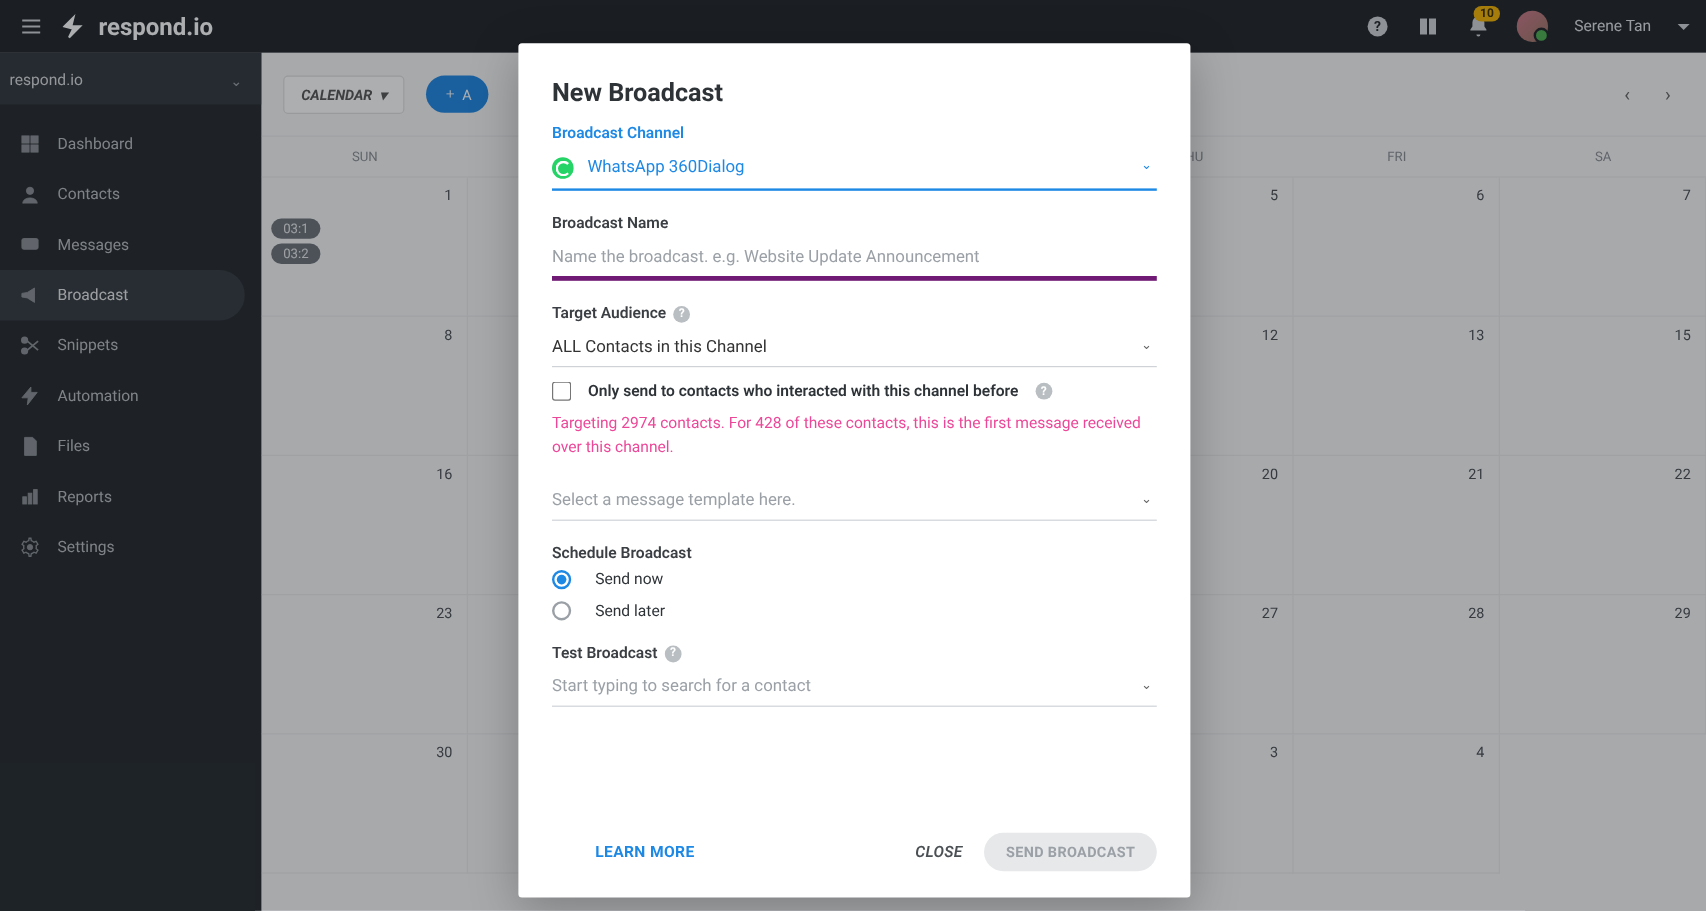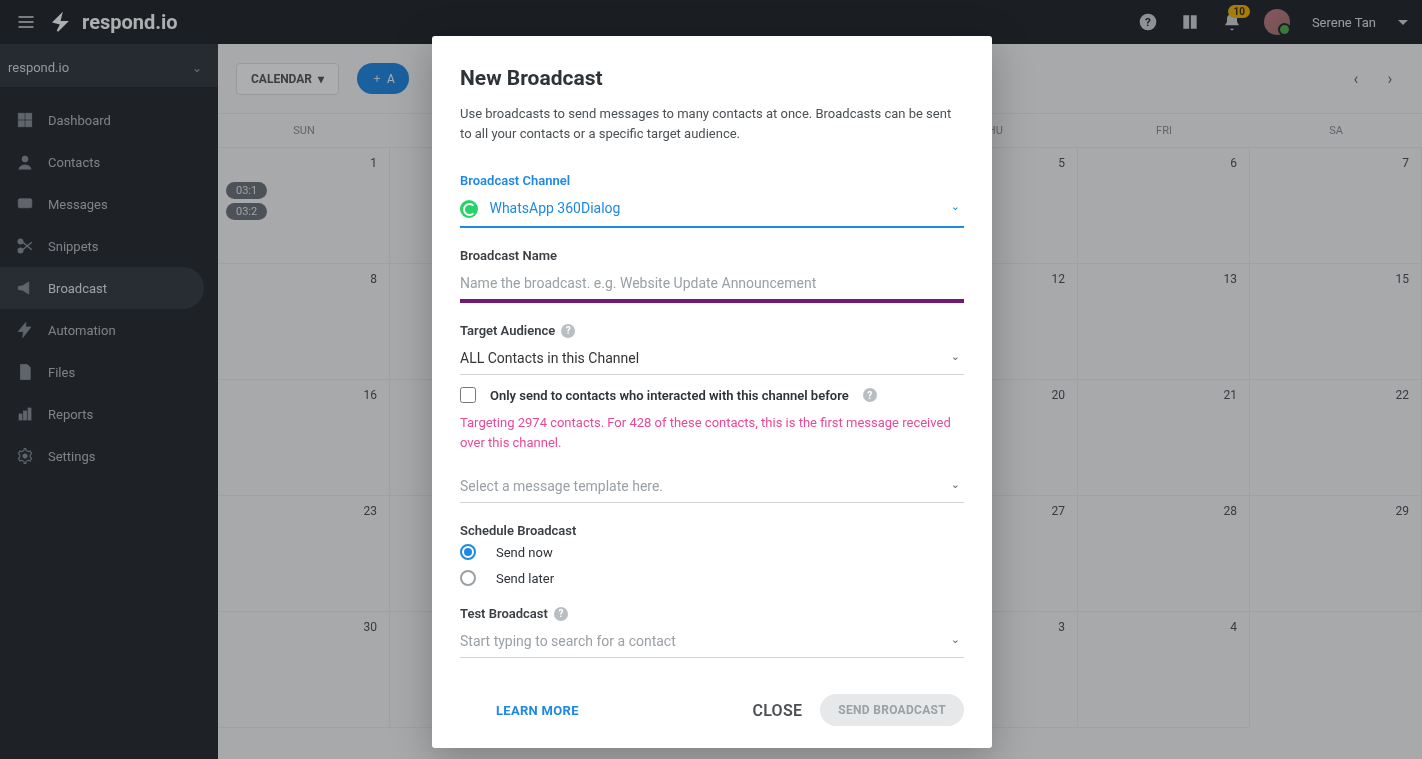--- a/index.html
+++ b/index.html
@@ -36,21 +36,21 @@
   .workspace{display:flex;align-items:center;justify-content:space-between;padding:16px 16px 12px 8px;background:#31373c;color:#d7dadd;font-size:13px;}
   .workspace .chev{color:#9aa0a6;font-size:12px;}
   .nav{padding-top:12px;}
   .nav-item{display:flex;align-items:center;gap:14px;padding:12px 16px;font-size:13px;color:#b9bec2;cursor:pointer;}
   .nav-item.active{background:#343a40;border-radius:0 22px 22px 0;color:#e6e8ea;margin-right:14px;}
   .nav-item svg, .nav-item .ic{width:18px;height:18px;fill:#8a9095;stroke:#8a9095;flex:0 0 18px;}
 
   
   .main{position:absolute;left:218px;top:44px;right:0;bottom:0;background:#f6f7f8;overflow:hidden;}
   .toolbar{height:70px;display:flex;align-items:center;padding:0 18px;gap:18px;border-bottom:1px solid #ececec;}
-  .calendar-btn{background:#fff;border:1px solid #e0e0e0;border-radius:4px;padding:8px 14px;font-size:12px;color:#555;font-weight:700;display:flex;align-items:center;gap:6px;cursor:pointer;}
+  .calendar-btn{background:#fff;border:1px solid #e0e0e0;border-radius:4px;padding:8px 14px;font-size:12px;color:#555;font-weight:700;display:flex;align-items:center;gap:6px;cursor:pointer;font-style:italic;}
   .add-btn{background:var(--accent);color:#fff;border:none;border-radius:16px;padding:7px 14px;font-size:12px;cursor:pointer;display:flex;align-items:center;gap:4px;}
   .toolbar-nav{margin-left:auto;display:flex;gap:6px;align-items:center;}
   .toolbar-nav .nbtn{width:28px;height:28px;display:flex;align-items:center;justify-content:center;color:#666;cursor:pointer;}
 
   .week-header{display:grid;grid-template-columns:repeat(7,1fr);font-size:11px;color:#8a8f94;padding:10px 0 10px 0;border-bottom:1px solid #ececec;}
   .week-header div{text-align:center;}
 
   .grid{display:grid;grid-template-columns:repeat(7,1fr);grid-auto-rows:116px;}
   .cell{border-right:1px solid #ececec;border-bottom:1px solid #ececec;position:relative;padding:8px;}
   .cell .daynum{position:absolute;top:8px;right:12px;font-size:12px;color:#4a4f54;}
@@ -78,21 +78,21 @@
   .checkbox-row input{width:16px;height:16px;}
   .target-note{font-size:13px;color:#ec4899;line-height:1.5;margin-bottom:20px;}
   .radio-row{display:flex;align-items:center;gap:20px;font-size:13px;color:#2e3338;margin-bottom:10px;}
   .radio{width:16px;height:16px;border:2px solid #9aa0a6;border-radius:50%;display:inline-block;position:relative;}
   .radio.checked{border-color:var(--accent);}
   .radio.checked::after{content:"";position:absolute;inset:2px;background:var(--accent);border-radius:50%;}
 
   .modal-footer{display:flex;align-items:center;padding:14px 28px 22px;gap:18px;margin-left:36px;}
   .learn{color:var(--accent);font-weight:700;font-size:13px;cursor:pointer;letter-spacing:.3px;}
   .footer-spacer{flex:1;}
-  .close-btn{background:none;border:none;font-size:16px;color:#4b5054;font-weight:600;letter-spacing:.3px;cursor:pointer;}
+  .close-btn{background:none;border:none;font-size:13px;color:#4b5054;font-weight:600;letter-spacing:.3px;cursor:pointer;font-style:italic;}
   .send-btn{background:#e6e8ea;color:#9aa0a6;border:none;border-radius:18px;padding:9px 18px;font-size:12px;font-weight:700;letter-spacing:.3px;cursor:not-allowed;}
   input.txt{width:100%;border:none;border-bottom:4px solid #701a75;padding:6px 0 8px;font-size:14px;outline:none;}
   input.txt::placeholder{color:#9aa0a6;}
 </style>
 </head>
 <body>
 
 <div class="topbar">
   <div class="hamburger">
     <svg width="20" height="20" viewBox="0 0 24 24" fill="none" stroke-width="2">
@@ -152,33 +152,33 @@
           <path d="M4 22c0-4 4-6 8-6s8 2 8 6"></path>
         </svg>
         <span>Contacts</span>
       </div>
     <div class="nav-item">
         <svg class="ic" viewBox="0 0 24 24">
           <rect x="3" y="5" width="18" height="12" rx="2"></rect>
         </svg>
         <span>Messages</span>
       </div>
+    <div class="nav-item active">
+        <svg class="ic" viewBox="0 0 24 24">
+          <path d="M3 10v4l6 1 8 5V4l-8 5z"></path>
+        </svg>
+        <span>Broadcast</span>
+      </div>
     <div class="nav-item">
         <svg class="ic" viewBox="0 0 24 24" fill="none" stroke-width="2">
           <circle cx="6" cy="6" r="3"></circle>
           <circle cx="6" cy="18" r="3"></circle>
           <path d="M9 7l12 10M9 17L21 7"></path>
         </svg>
         <span>Snippets</span>
-      </div>
-    <div class="nav-item active">
-        <svg class="ic" viewBox="0 0 24 24">
-          <path d="M3 10v4l6 1 8 5V4l-8 5z"></path>
-        </svg>
-        <span>Broadcast</span>
       </div>
     <div class="nav-item">
         <svg class="ic" viewBox="0 0 24 24">
           <path d="M13 2L3 14h7l-1 8 11-14h-7z"></path>
         </svg>
         <span>Automation</span>
       </div>
     <div class="nav-item">
         <svg class="ic" viewBox="0 0 24 24">
           <path d="M6 2h9l4 4v16H6z"></path>
@@ -336,21 +336,20 @@
     <div class="cell">
         <span class="daynum">4</span>
       </div>
   </div>
 </div>
 
 <div class="overlay"></div>
 <div class="modal">
   <div class="modal-body">
     <h2>New Broadcast</h2>
-    <p class="desc">Use broadcasts to send messages to many contacts at once. Broadcasts can be sent to all your contacts or a specific target audience.</p>
 
     <div class="fld">
       <div class="fld-label accent">Broadcast Channel</div>
       <div class="select accent">
         <span class="wa"></span>
         <span>WhatsApp 360Dialog</span>
         <span class="chev">⌄</span>
       </div>
     </div>
 

